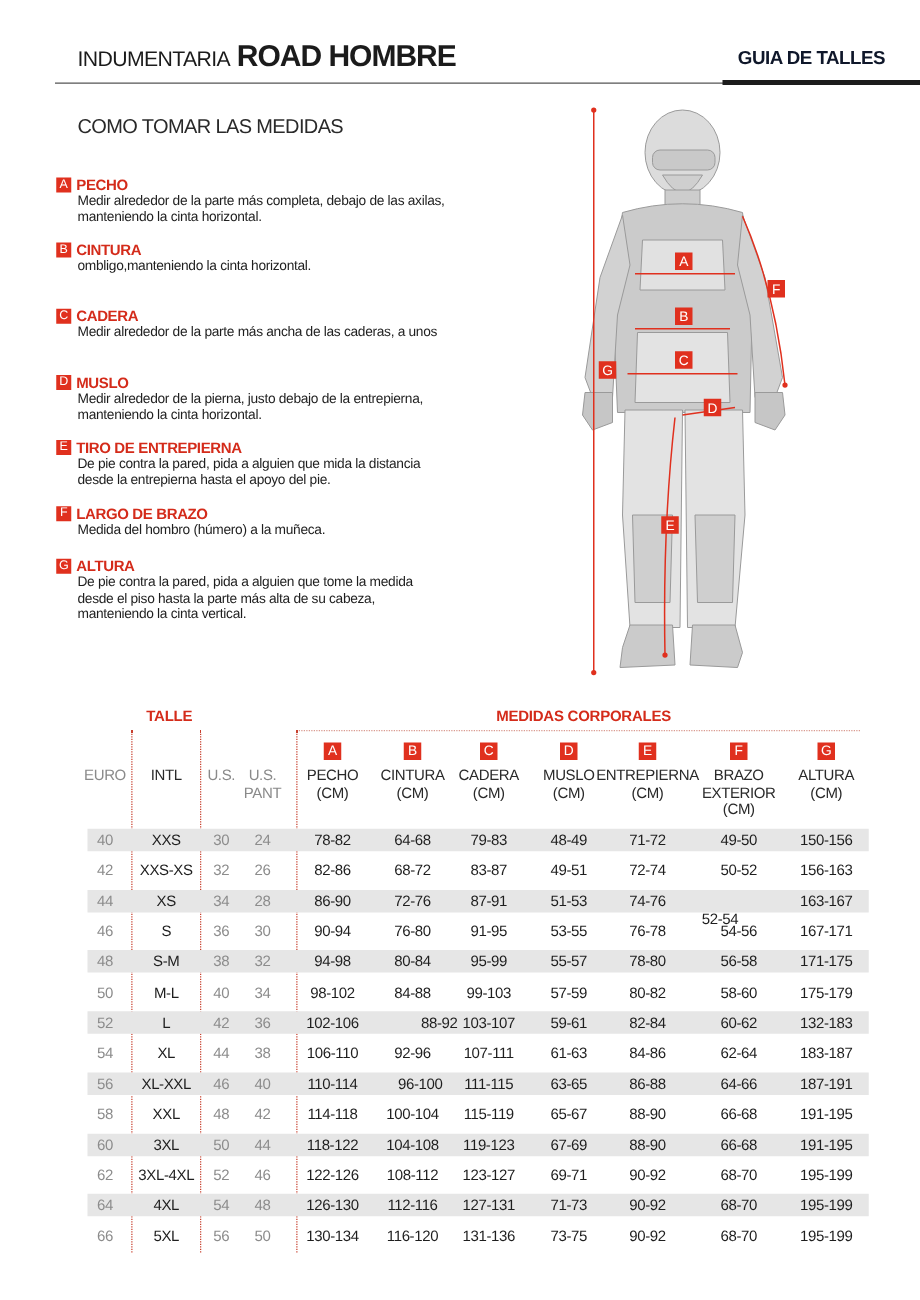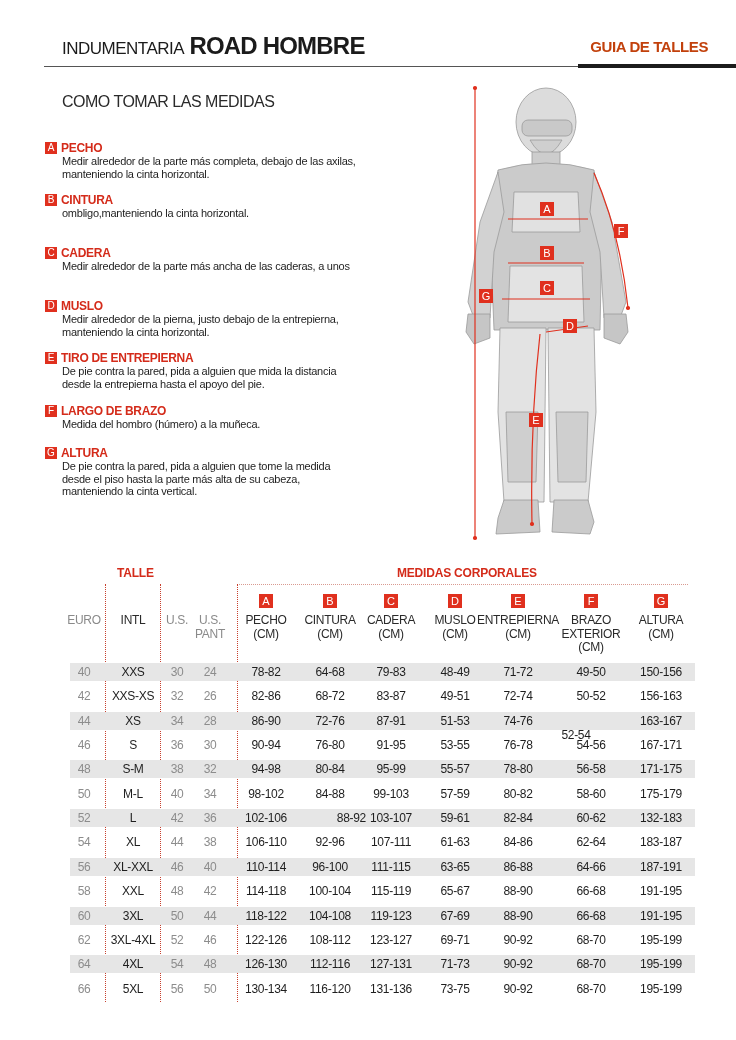--- a/index.html
+++ b/index.html
@@ -3,21 +3,21 @@
 <meta charset="utf-8">
 <style>
   * { box-sizing: border-box; margin: 0; padding: 0; }
   html, body { width: 736px; height: 1040px; background: #ffffff; overflow: hidden; }
   body { position: relative; font-family: "Liberation Sans", sans-serif; color: #1a1a1a; }
 
   
   .hdr-title { position: absolute; left: 62px; top: 32px; font-size: 21px; letter-spacing: -0.6px; white-space: nowrap; color: #1b1b1b; }
   .hdr-title .light { font-weight: normal; font-size: 17px; letter-spacing: -0.5px; }
   .hdr-title .bold { font-weight: bold; font-size: 24px; letter-spacing: -0.8px; }
-  .hdr-right { position: absolute; right: 28px; top: 38px; font-weight: bold; font-size: 15px; letter-spacing: -0.4px; color: #c2410c; }
+  .hdr-right { position: absolute; right: 28px; top: 38px; font-weight: bold; font-size: 15px; letter-spacing: -0.4px; color: #0f172a; }
   .hdr-line { position: absolute; left: 44px; top: 66px; width: 536px; height: 1px; background: #555; }
   .hdr-thick { position: absolute; left: 578px; top: 64px; width: 158px; height: 4px; background: #1c1c1c; }
 
   .section-title { position: absolute; left: 62px; top: 93px; font-size: 16px; letter-spacing: -0.5px; color: #2a2a2a; }
 
   
   .measure { position: absolute; left: 45px; width: 360px; }
   .m-head { display: flex; align-items: center; gap: 4px; height: 14px; }
   .badge { display: inline-block; background: #e0301e; color: #fff; font-size: 10px; line-height: 12px; width: 12px; height: 12px; text-align: center; font-weight: normal; }
   .m-label { color: #d42b1a; font-weight: bold; font-size: 12px; letter-spacing: -0.3px; }
@@ -342,21 +342,21 @@
       <div class="cell" style="left: 402px; width: 92px;">84-86</div>
       <div class="cell" style="left: 483px; width: 76px;">62-64</div>
       <div class="cell" style="left: 555px; width: 72px;">183-187</div>
     </div>
     <div class="row stripe" style="top: 858px;">
       <div class="cell grey" style="left: -12px; width: 52px;">56</div>
       <div class="cell" style="left: 29px; width: 68px;">XL-XXL</div>
       <div class="cell grey" style="left: 86px; width: 42px;">46</div>
       <div class="cell grey" style="left: 114px; width: 52px;">40</div>
       <div class="cell" style="left: 160px; width: 72px;">110-114</div>
-      <div class="cell" style="left: 224px; width: 72px;">96-100</div>
+      <div class="cell" style="left: 212px; width: 72px; text-align: right;">96-100</div>
       <div class="cell" style="left: 285px; width: 72px;">111-115</div>
       <div class="cell" style="left: 351px; width: 68px;">63-65</div>
       <div class="cell" style="left: 402px; width: 92px;">86-88</div>
       <div class="cell" style="left: 483px; width: 76px;">64-66</div>
       <div class="cell" style="left: 555px; width: 72px;">187-191</div>
     </div>
     <div class="row" style="top: 882px;">
       <div class="cell grey" style="left: -12px; width: 52px;">58</div>
       <div class="cell" style="left: 29px; width: 68px;">XXL</div>
       <div class="cell grey" style="left: 86px; width: 42px;">48</div>

